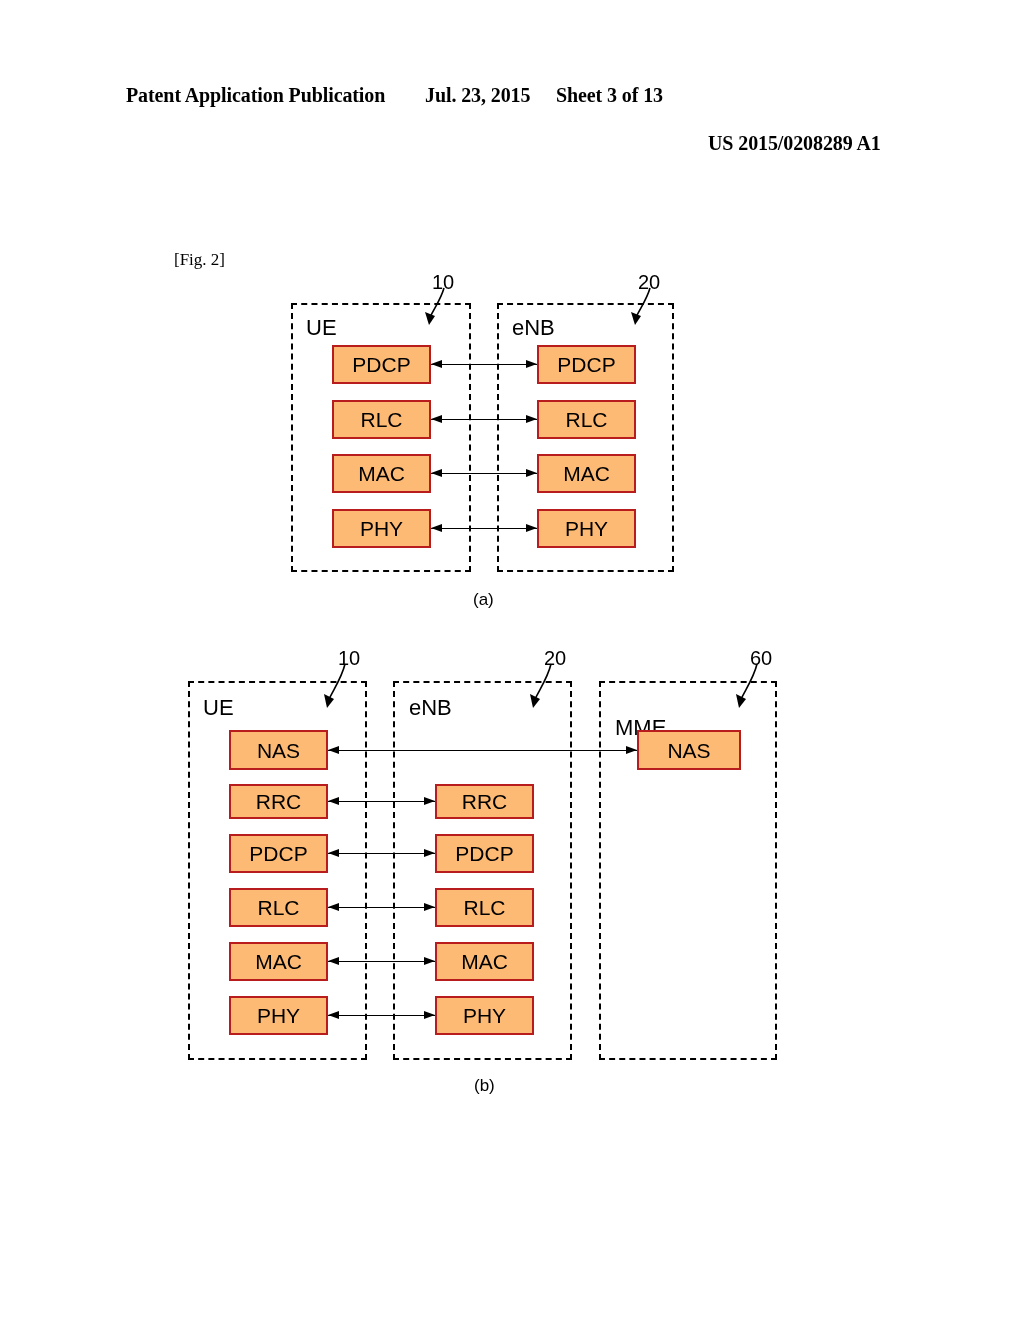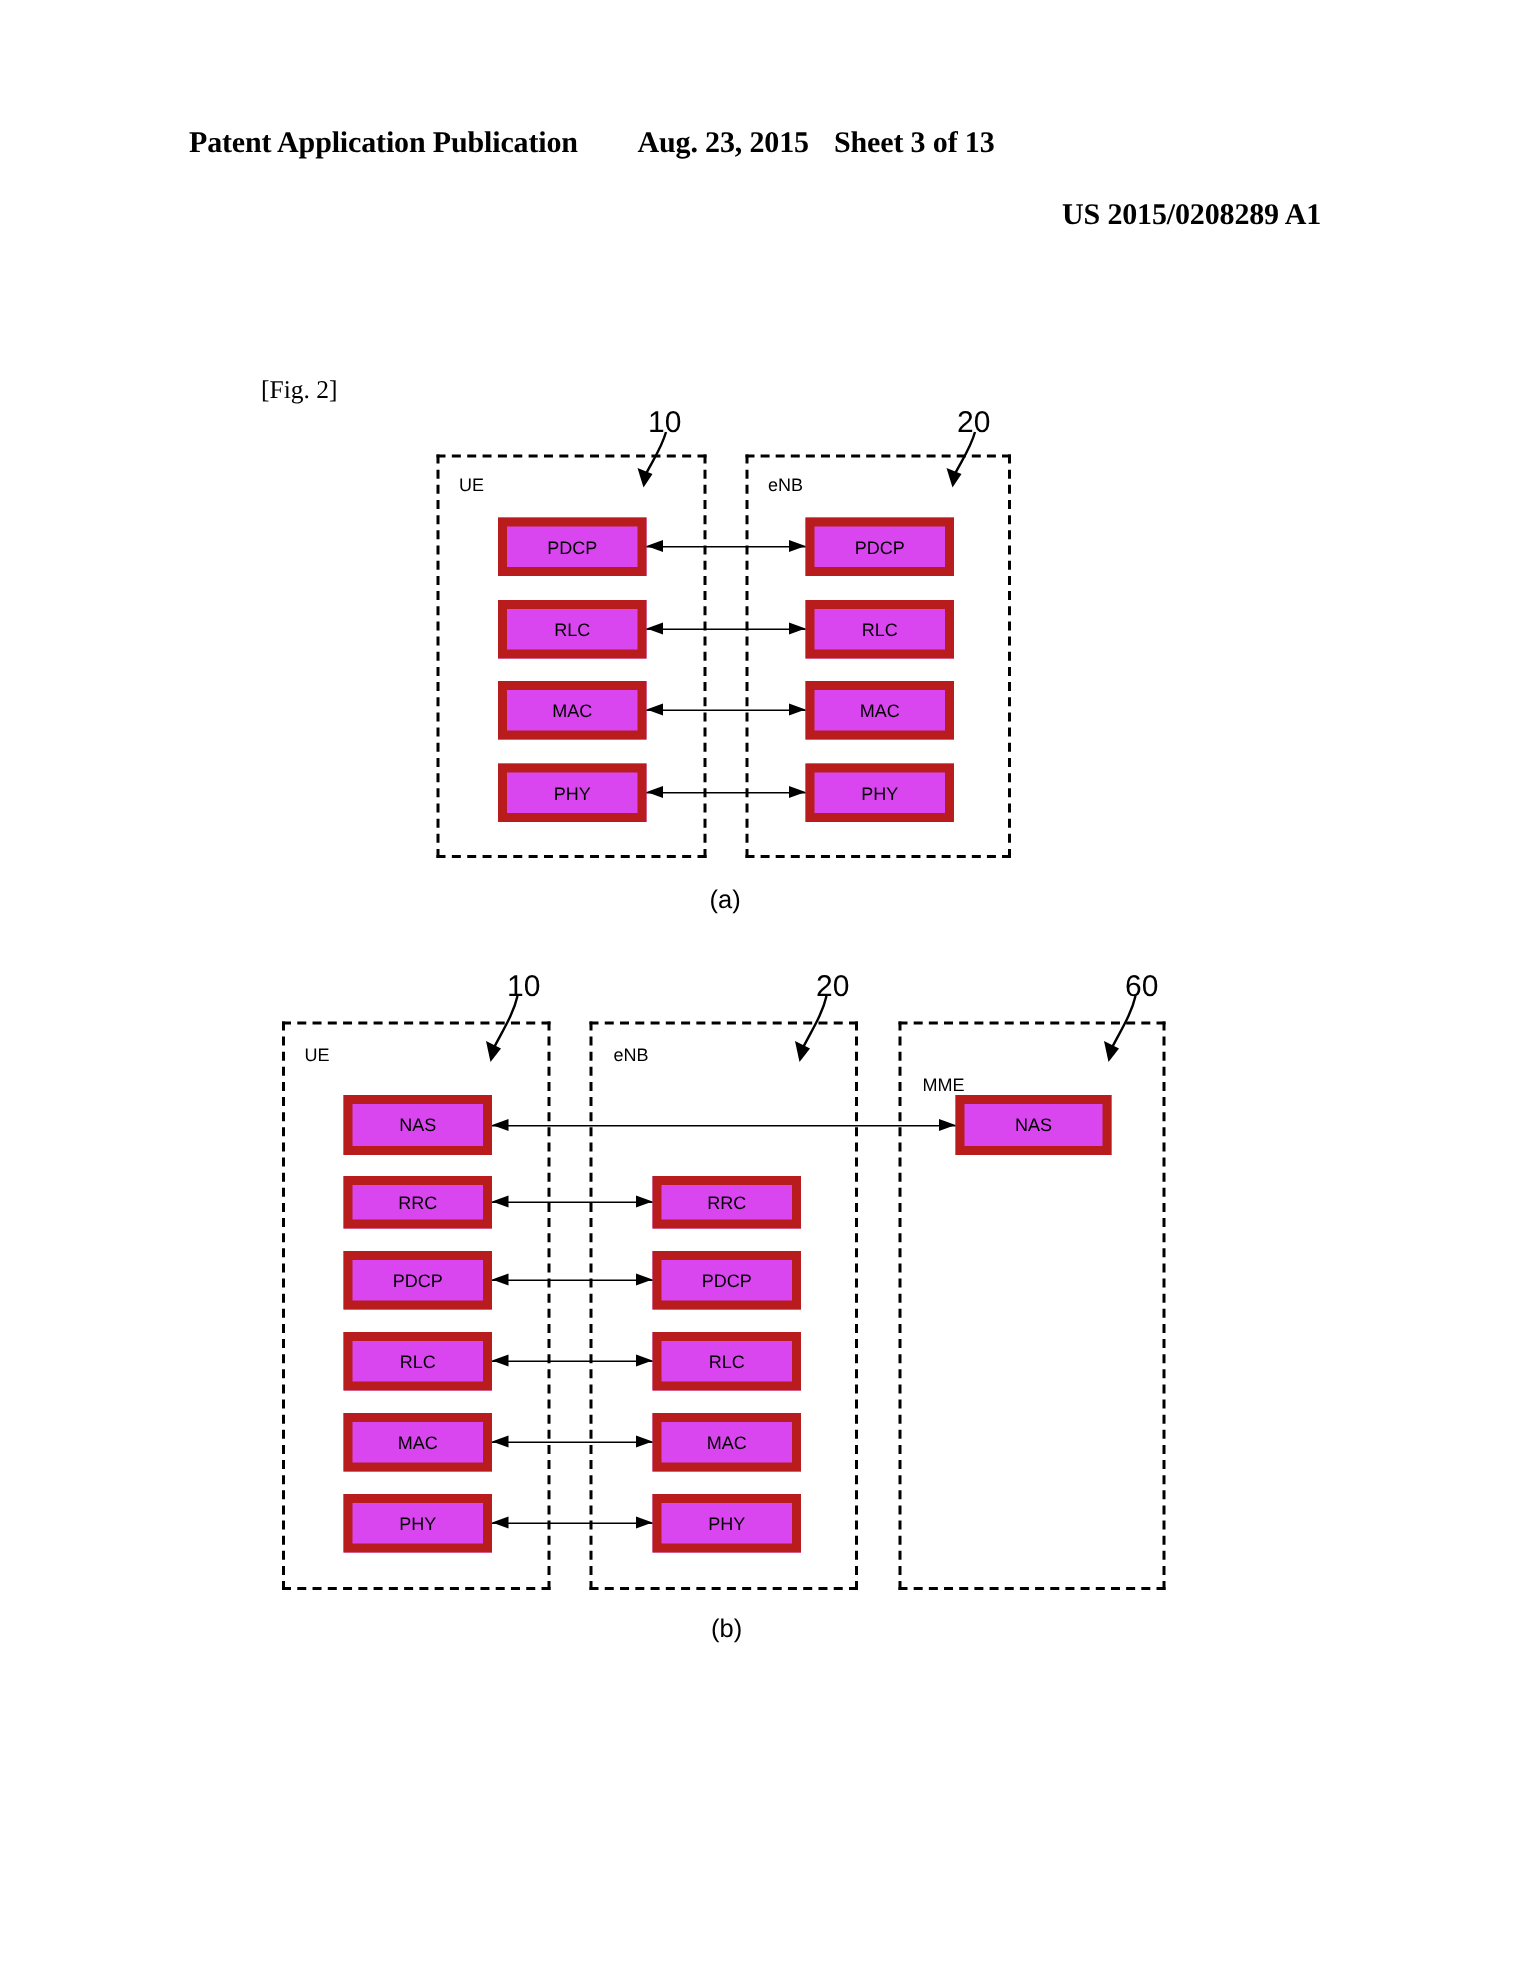--- a/index.html
+++ b/index.html
@@ -45,34 +45,34 @@
 
   
   .panel {
     position: absolute;
     border: 2px dashed #000000;
     box-sizing: border-box;
     background: transparent;
   }
   .panel-label {
     position: absolute;
-    font-size: 12px;
+    font-size: 22px;
     font-family: "Liberation Sans", sans-serif;
     white-space: nowrap;
     line-height: 1;
   }
   .layer-box {
     position: absolute;
-    border: 6px solid #b91c1c;
+    border: 2px solid #b91c1c;
     box-sizing: border-box;
-    background: #d946ef;
+    background: #fdba74;
     display: flex;
     align-items: center;
     justify-content: center;
-    font-size: 12px;
+    font-size: 21px;
     font-family: "Liberation Sans", sans-serif;
     line-height: 1;
   }
   
   .connector {
     position: absolute;
     height: 1px;
     background: #000000;
   }
   .connector::before,
@@ -111,21 +111,21 @@
     font-size: 17px;
     font-family: "Liberation Sans", sans-serif;
     white-space: nowrap;
   }
 </style>
 </head>
 <body>
 
 <div class="page-header">
   <span class="hdr-pub">Patent Application Publication</span>
-  <span class="hdr-date">Aug. 23, 2015</span>
+  <span class="hdr-date">Jul. 23, 2015</span>
   <span class="hdr-sheet">Sheet 3 of 13</span>
   <span class="hdr-num">US 2015/0208289 A1</span>
 </div>
 
 <div class="fig-label">[Fig. 2]</div>
 
 <div class="ref-num" style="left:432px; top:272px;">10</div>
 <svg class="lead-svg" style="left:405px; top:285px;" width="60" height="60" viewBox="0 0 60 60">
   <path d="M 39 3 C 36 14, 30 22, 24 34" fill="none" stroke="#000" stroke-width="1.6"></path>
   <path d="M 24 40 L 20 27 L 30 31 Z" fill="#000"></path>

